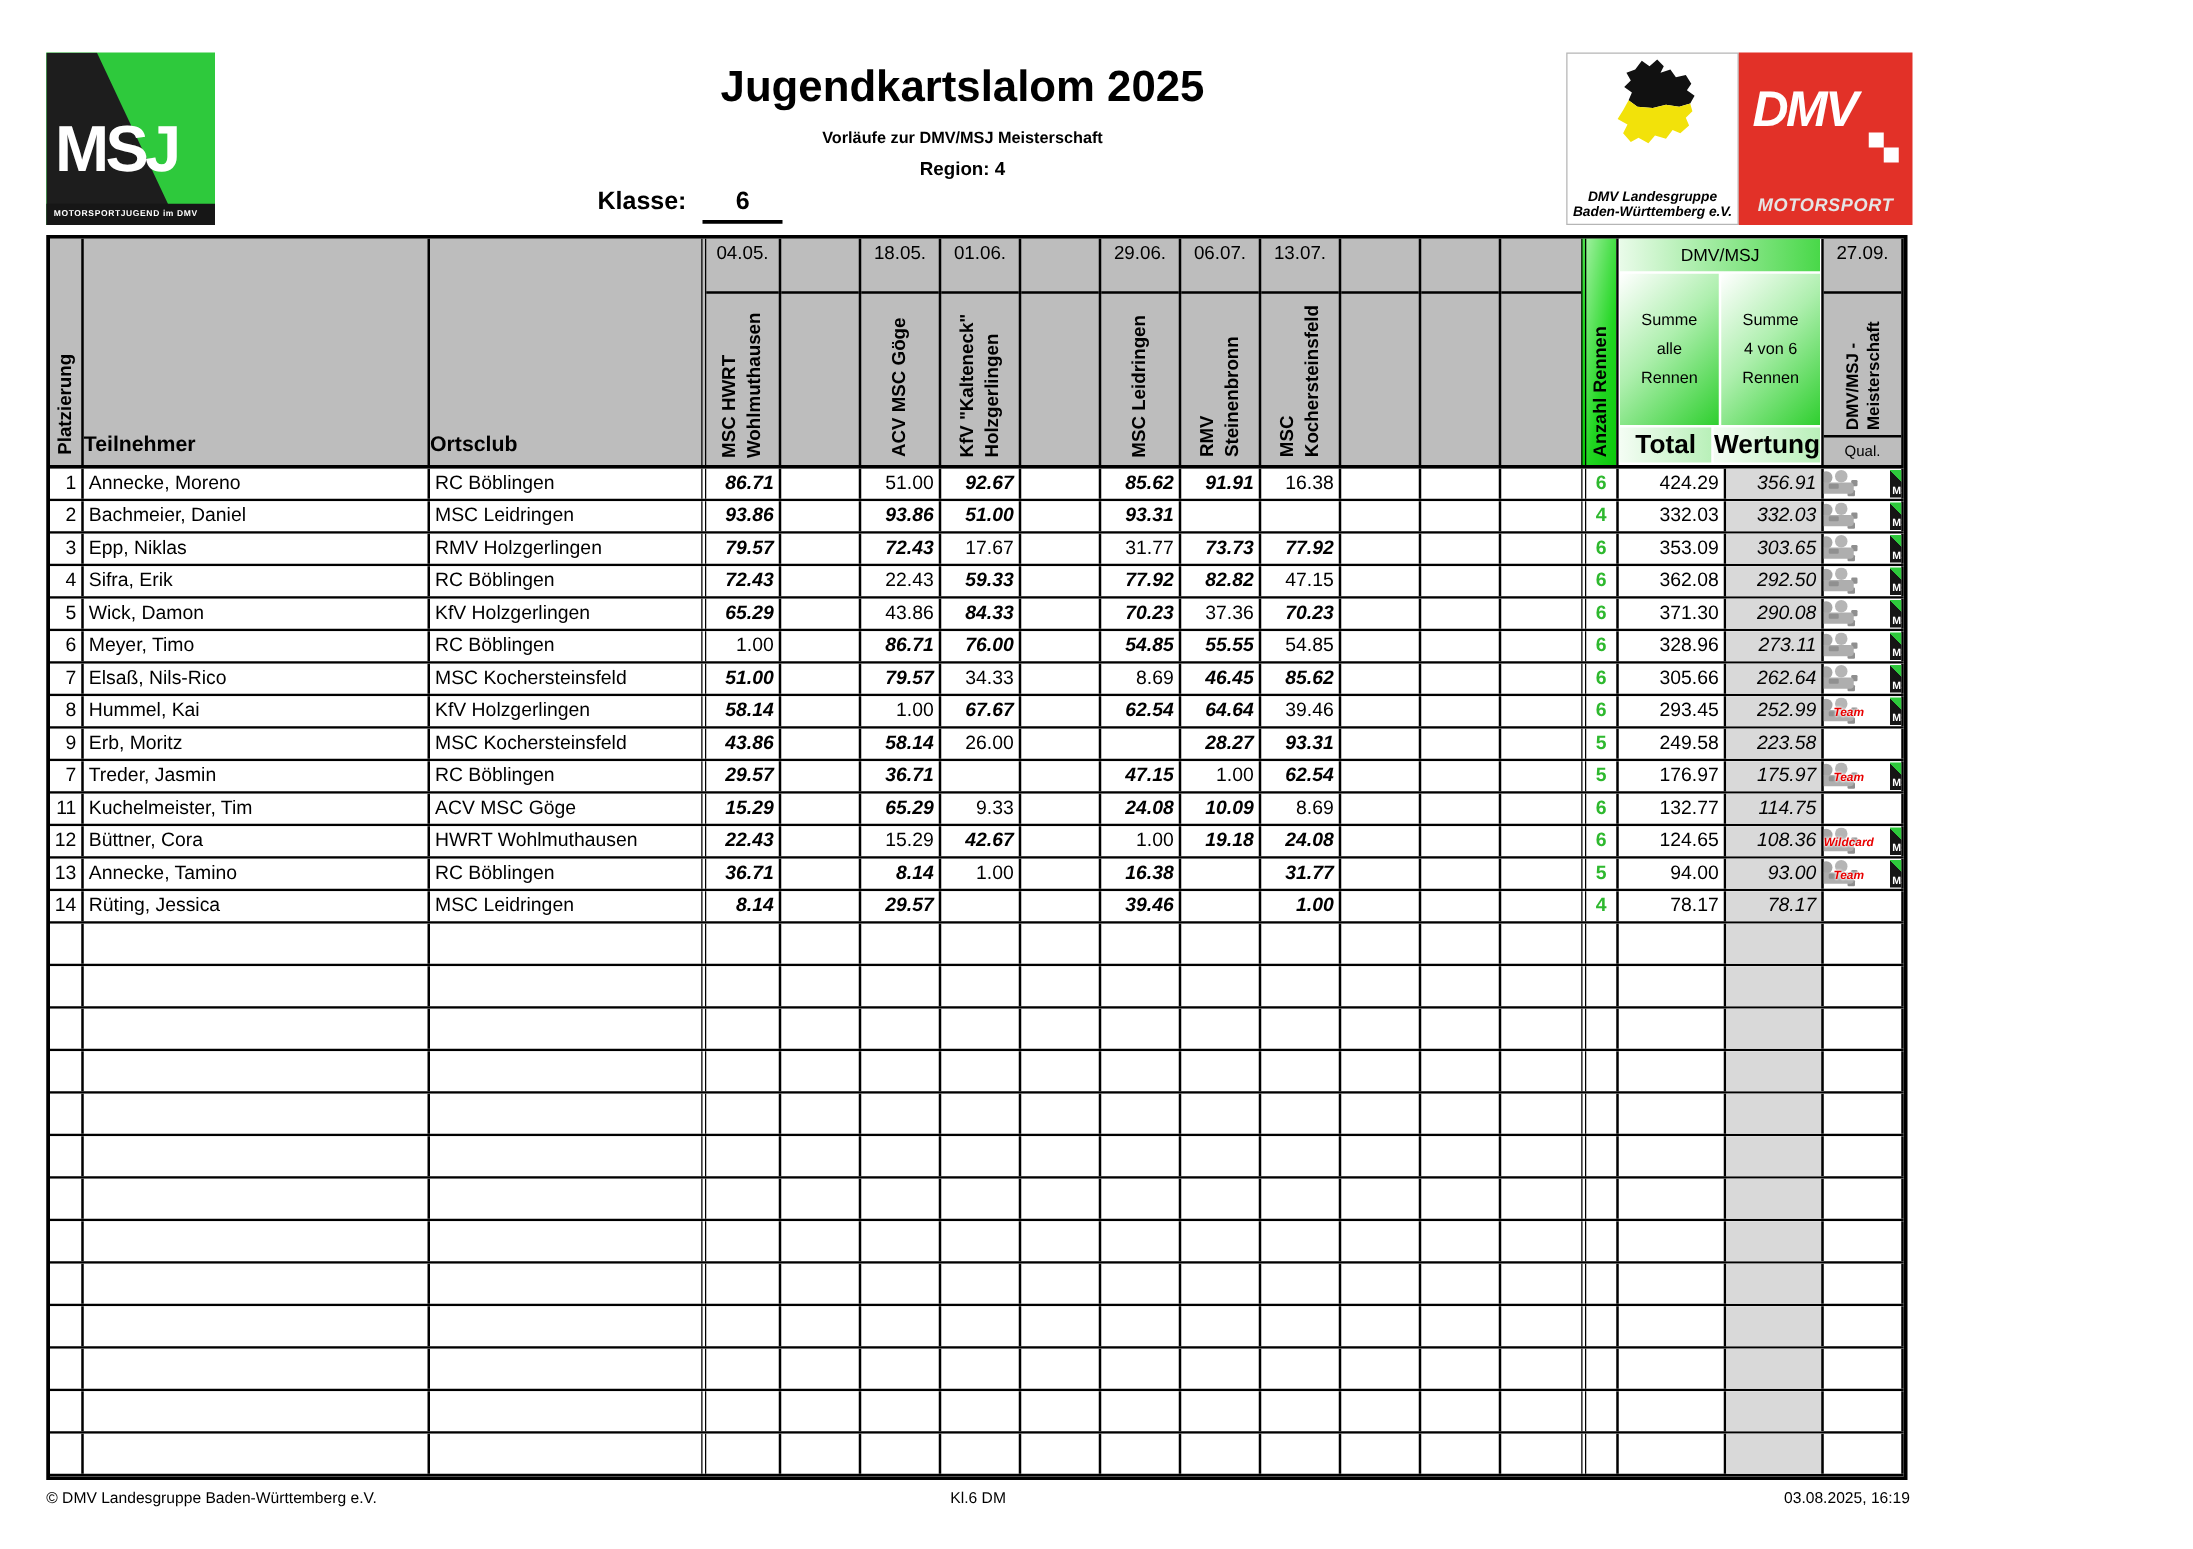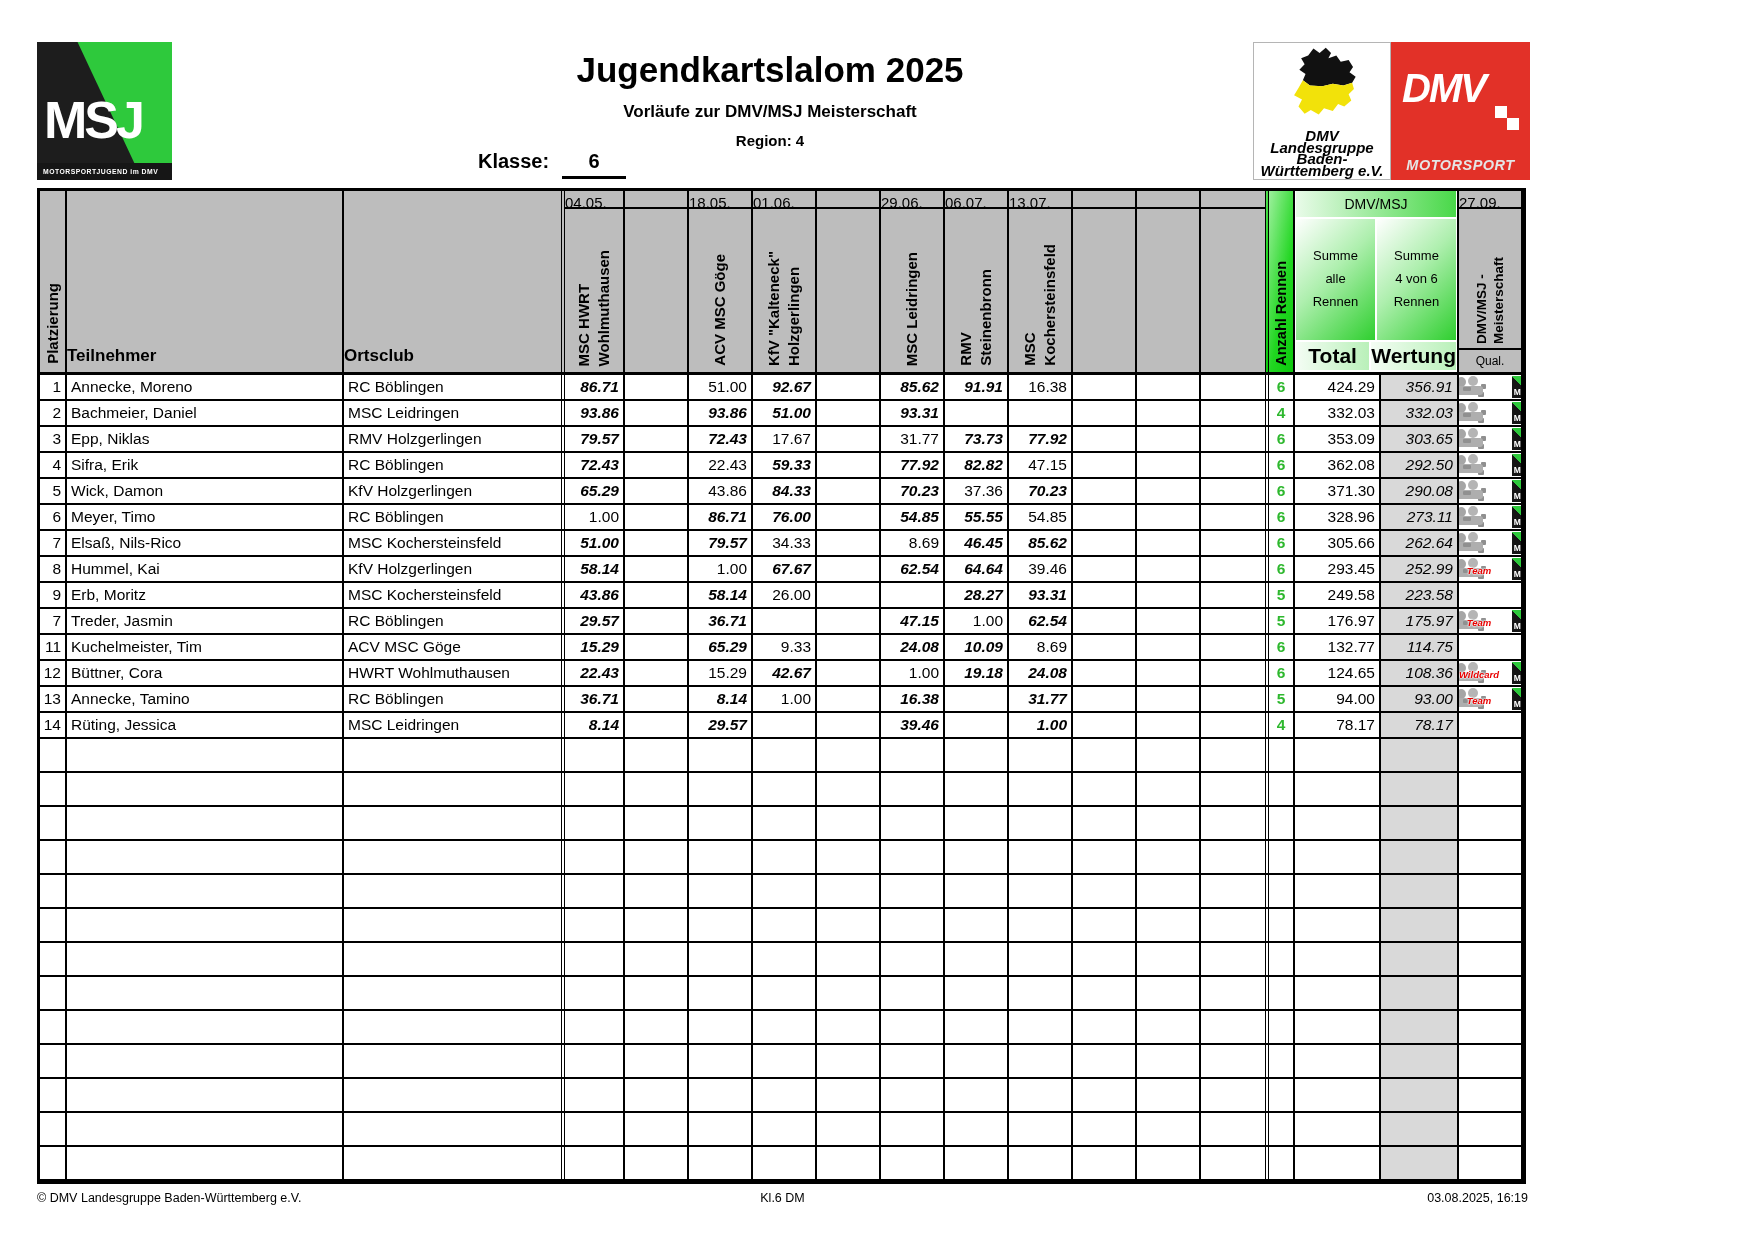--- a/index.html
+++ b/index.html
@@ -12,31 +12,31 @@
   .msj-black{position:absolute;inset:0;background:#1d1d1d;
              clip-path:polygon(0 0,30% 0,78% 100%,0 100%)}
   .msj-text{position:absolute;left:7px;top:52px;color:#fff;font-weight:bold;
             font-size:52px;letter-spacing:-3px;line-height:1}
   .msj-bar{position:absolute;left:0;bottom:0;width:100%;height:17px;background:#161616;
            color:#fff;font-size:6.8px;font-weight:bold;letter-spacing:.5px;
            line-height:17px;padding-left:6px}
 
   .title-block{position:absolute;left:0;top:50px;width:1540px;text-align:center}
   .title{font-size:35px;font-weight:bold}
-  .subtitle{font-size:17px;font-weight:bold;margin-top:12px}
+  .subtitle{font-size:13px;font-weight:bold;margin-top:12px}
   .region{font-size:15px;font-weight:bold;margin-top:10px}
   .klasse{position:absolute;left:478px;top:150px;font-size:20px;font-weight:bold}
   .klasse-val{display:inline-block;width:64px;margin-left:13px;text-align:center;
               border-bottom:3px solid #000;padding-bottom:3px}
 
   .dmv-logos{position:absolute;left:1253px;top:42px;width:277px;height:138px;display:flex}
   .dmv-left{flex:1;background:#fff;border:1px solid #b5b5b5;position:relative}
   .bw-map{position:absolute;left:24px;top:2px}
   .dmv-left-cap{position:absolute;bottom:3px;left:0;right:0;text-align:center;
-                font-size:15px;font-weight:bold;font-style:italic;line-height:11.5px}
+                font-size:11px;font-weight:bold;font-style:italic;line-height:11.5px}
   .dmv-right{width:139px;background:#e23128;position:relative}
   .dmv-word{position:absolute;left:11px;top:26px;color:#fff;font-weight:bold;
             font-style:italic;font-size:40px;letter-spacing:-2px;line-height:1}
   .dmv-check{position:absolute;right:9px;top:64px;width:26px;height:26px}
   .dmv-check i{position:absolute;width:12px;height:12px;background:#fff}
   .dmv-check i:first-child{left:0;top:0}
   .dmv-check i:last-child{left:12px;top:12px}
   .dmv-motorsport{position:absolute;bottom:7px;left:0;right:0;text-align:center;
                   color:#e5e5e5;font-weight:bold;font-style:italic;font-size:14.5px;letter-spacing:.5px}
 
@@ -45,21 +45,21 @@
   .w-platz{width:27px}.w-teil{width:277px}.w-orts{width:217px}.w-race{width:64px}
   .w-anz{width:30px}.w-tot{width:86px}.w-wert{width:78px}.w-qual{width:64px}
 
   .thead{display:flex;height:184px;border-bottom:3px solid #000;background:#bdbdbd}
   .hcol{border-right:2px solid #000;display:flex;flex-direction:column}
   .nrb{border-right:none !important}
   .dbl{border-left:4px double #000}
   .hc-platz{align-items:center;justify-content:flex-end;padding-bottom:8px}
   .hc-label{align-items:flex-start;justify-content:flex-end;padding-bottom:6px}
   .hlabel{font-weight:bold;font-size:17px}
-  .hdate{height:18px;line-height:24px;border-bottom:2px solid #000;text-align:left;font-size:15px}
+  .hdate{height:44px;line-height:24px;border-bottom:2px solid #000;text-align:center;font-size:15px}
   .hclubwrap{flex:1;display:flex;justify-content:center;align-items:flex-end;
              padding-bottom:6px;overflow:hidden}
   .vrot{writing-mode:vertical-rl;transform:rotate(180deg);font-weight:bold;
         font-size:15px;line-height:20px;text-align:left}
   .hc-anz{background:linear-gradient(100deg,#9df09d 0%,#21d621 60%,#0bc90b 100%)}
   .anzwrap{flex:1;display:flex;justify-content:center;align-items:flex-end;padding-bottom:6px}
   .dmvgrp{width:164px;background:#fff;padding:0 1px}
   .dmv-head{height:26px;line-height:26px;text-align:center;font-size:14px;
             margin-bottom:2px;background:linear-gradient(90deg,#e9fbe9,#49d849)}
   .summe-row{flex:1;display:flex;gap:2px}

